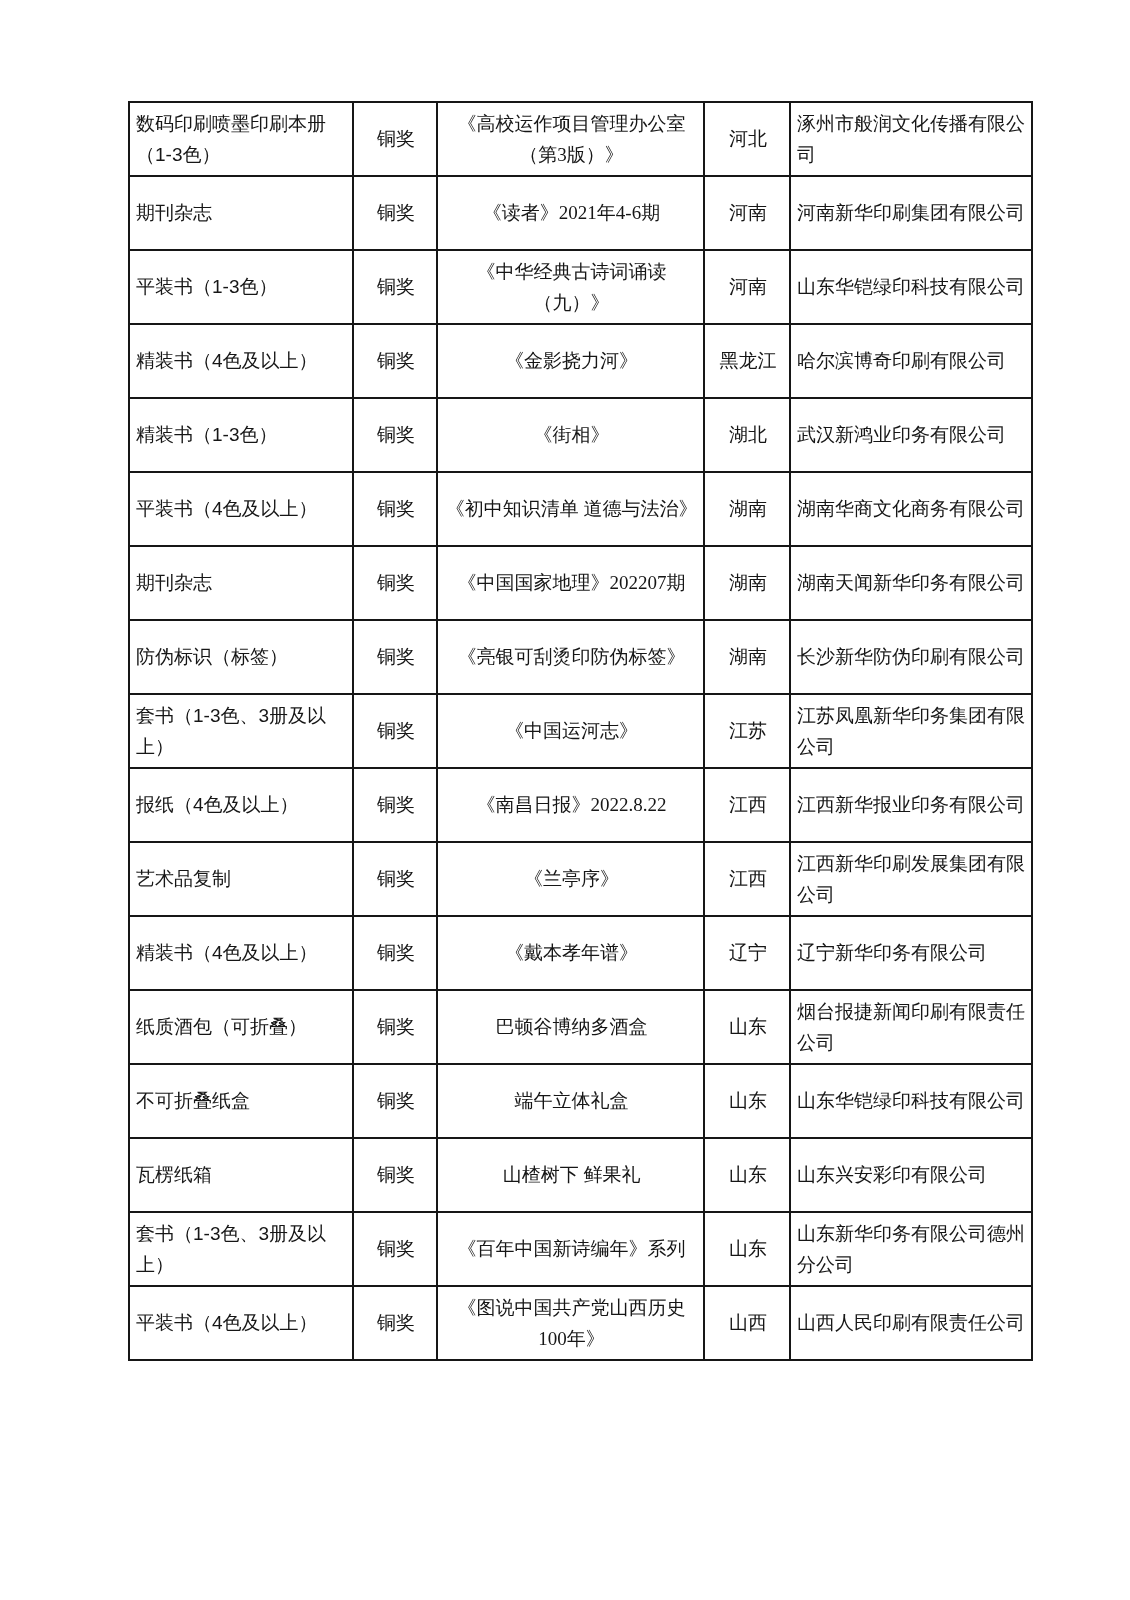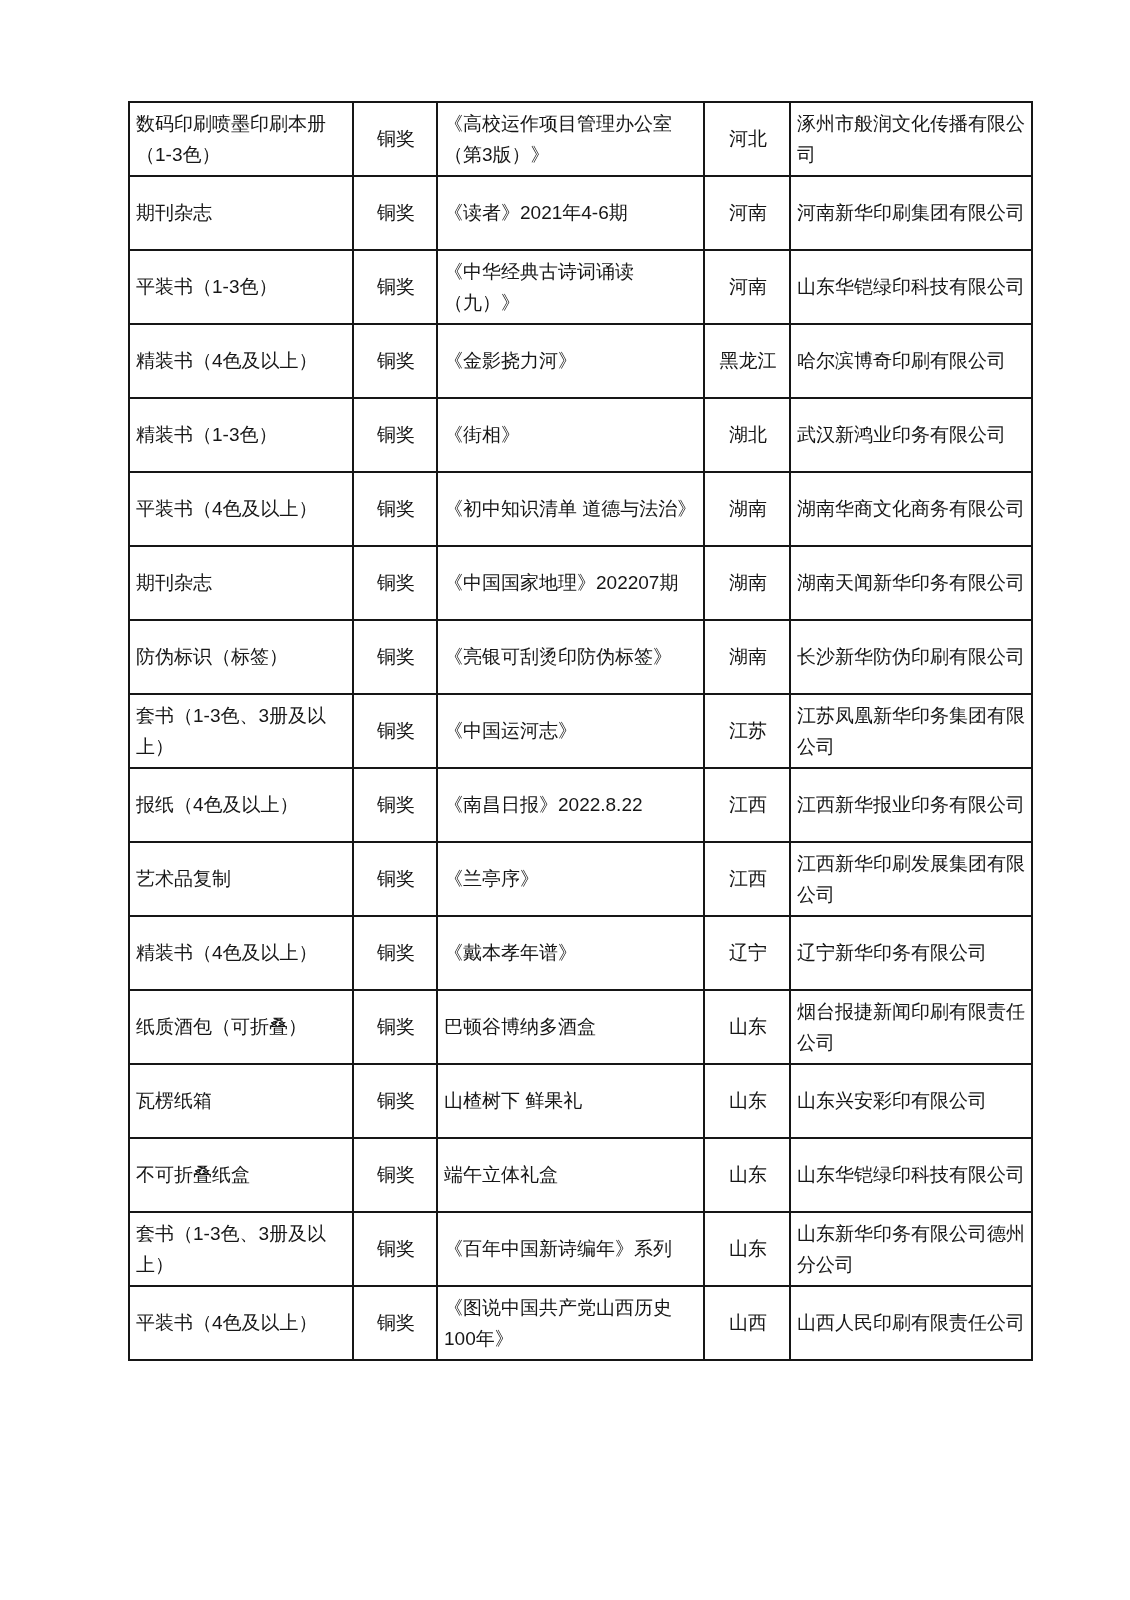--- a/index.html
+++ b/index.html
@@ -37,21 +37,21 @@
     padding: 2px 4px 2px 6px;
     overflow: hidden;
     word-break: break-word;
     line-break: strict;
   }
   table.awards tr {
     height: 74px;
   }
   .c-cat   { text-align: left; }
   .c-award { text-align: center; padding-left: 2px; padding-right: 2px; border-radius: 19px; }
-  .c-title { text-align: left; padding-left: 9px; }
+  .c-title { text-align: center; padding-left: 9px; font-family: Liberation Serif, serif; }
   .c-prov  { text-align: center; padding-left: 2px; padding-right: 2px; font-family: Liberation Serif, serif; }
   .c-comp  { text-align: left; }
 </style>
 </head>
 <body>
 
 <div class="page">
   <table class="awards">
     <colgroup>
       <col style="width:224px">
@@ -146,32 +146,32 @@
         <td class="c-comp">辽宁新华印务有限公司</td>
       </tr>
       <tr>
         <td class="c-cat">纸质酒包（可折叠）</td>
         <td class="c-award">铜奖</td>
         <td class="c-title">巴顿谷博纳多酒盒</td>
         <td class="c-prov">山东</td>
         <td class="c-comp">烟台报捷新闻印刷有限责任公司</td>
       </tr>
       <tr>
+        <td class="c-cat">不可折叠纸盒</td>
+        <td class="c-award">铜奖</td>
+        <td class="c-title">端午立体礼盒</td>
+        <td class="c-prov">山东</td>
+        <td class="c-comp">山东华铠绿印科技有限公司</td>
+      </tr>
+      <tr>
         <td class="c-cat">瓦楞纸箱</td>
         <td class="c-award">铜奖</td>
         <td class="c-title">山楂树下 鲜果礼</td>
         <td class="c-prov">山东</td>
         <td class="c-comp">山东兴安彩印有限公司</td>
-      </tr>
-      <tr>
-        <td class="c-cat">不可折叠纸盒</td>
-        <td class="c-award">铜奖</td>
-        <td class="c-title">端午立体礼盒</td>
-        <td class="c-prov">山东</td>
-        <td class="c-comp">山东华铠绿印科技有限公司</td>
       </tr>
       <tr>
         <td class="c-cat">套书（1-3色、3册及以上）</td>
         <td class="c-award">铜奖</td>
         <td class="c-title">《百年中国新诗编年》系列</td>
         <td class="c-prov">山东</td>
         <td class="c-comp">山东新华印务有限公司德州分公司</td>
       </tr>
       <tr>
         <td class="c-cat">平装书（4色及以上）</td>

